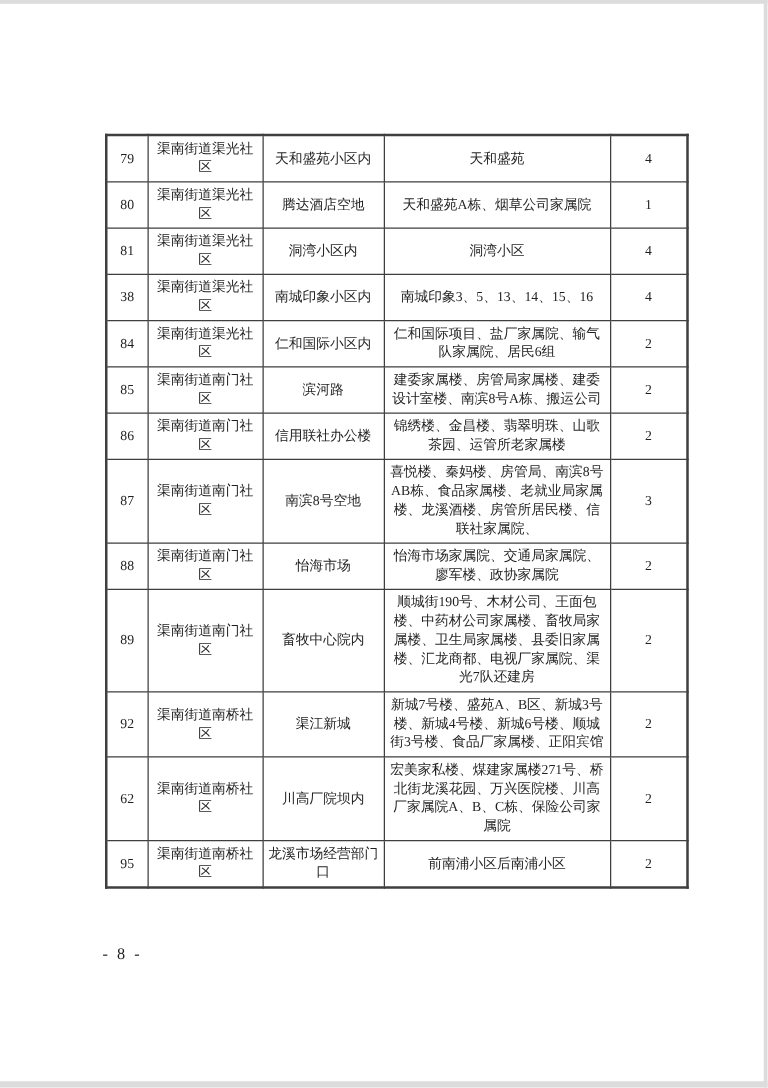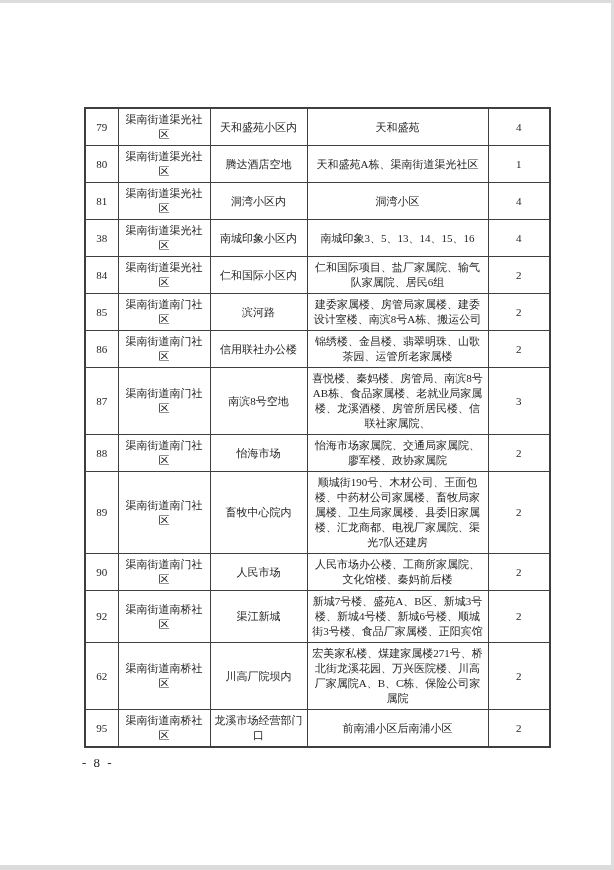--- a/index.html
+++ b/index.html
@@ -78,21 +78,21 @@
     <td>渠南街道渠光社区</td>
     <td>天和盛苑小区内</td>
     <td>天和盛苑</td>
     <td>4</td>
   </tr>
 
   <tr>
     <td>80</td>
     <td>渠南街道渠光社区</td>
     <td>腾达酒店空地</td>
-    <td>天和盛苑A栋、渠南街道渠光社区</td>
+    <td>天和盛苑A栋、烟草公司家属院</td>
     <td>1</td>
   </tr>
 
   <tr>
     <td>81</td>
     <td>渠南街道渠光社区</td>
     <td>洞湾小区内</td>
     <td>洞湾小区</td>
     <td>4</td>
   </tr>
@@ -147,27 +147,20 @@
   </tr>
 
   <tr>
     <td>89</td>
     <td>渠南街道南门社区</td>
     <td>畜牧中心院内</td>
     <td>顺城街190号、木材公司、王面包楼、中药材公司家属楼、畜牧局家属楼、卫生局家属楼、县委旧家属楼、汇龙商都、电视厂家属院、渠光7队还建房</td>
     <td>2</td>
   </tr>
 
-  <tr>
-    <td>90</td>
-    <td>渠南街道南门社区</td>
-    <td>人民市场</td>
-    <td>人民市场办公楼、工商所家属院、文化馆楼、秦妈前后楼</td>
-    <td>2</td>
-  </tr>
 
 
   <tr>
     <td>92</td>
     <td>渠南街道南桥社区</td>
     <td>渠江新城</td>
     <td>新城7号楼、盛苑A、B区、新城3号楼、新城4号楼、新城6号楼、顺城街3号楼、食品厂家属楼、正阳宾馆</td>
     <td>2</td>
   </tr>
 

